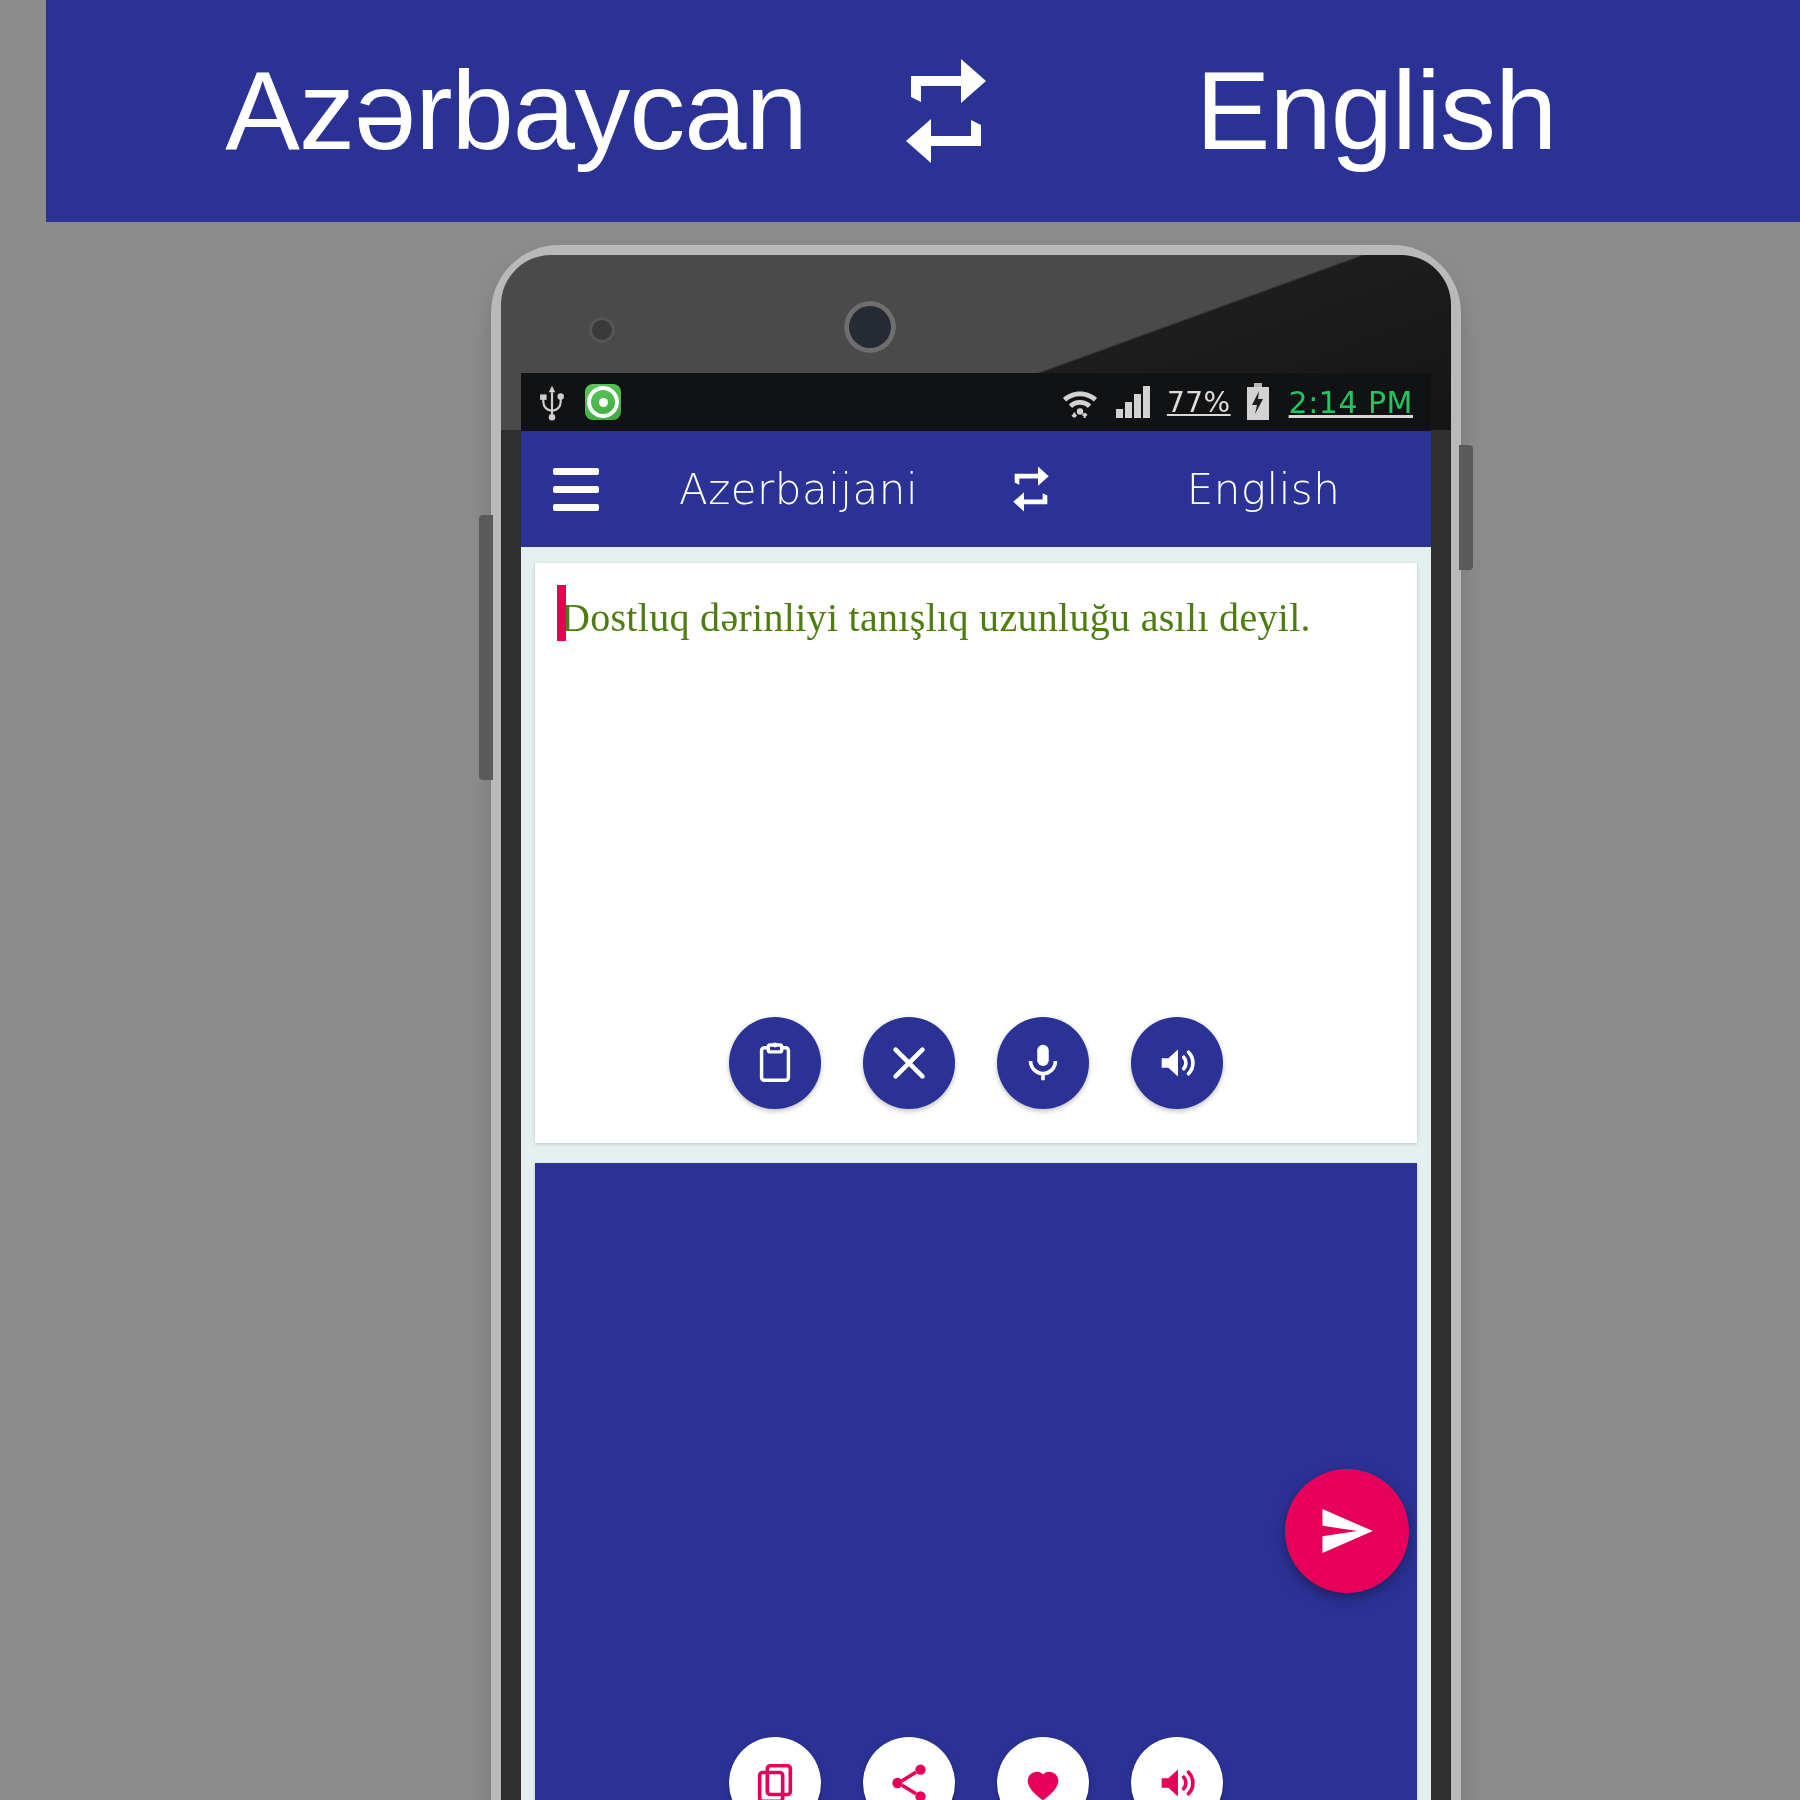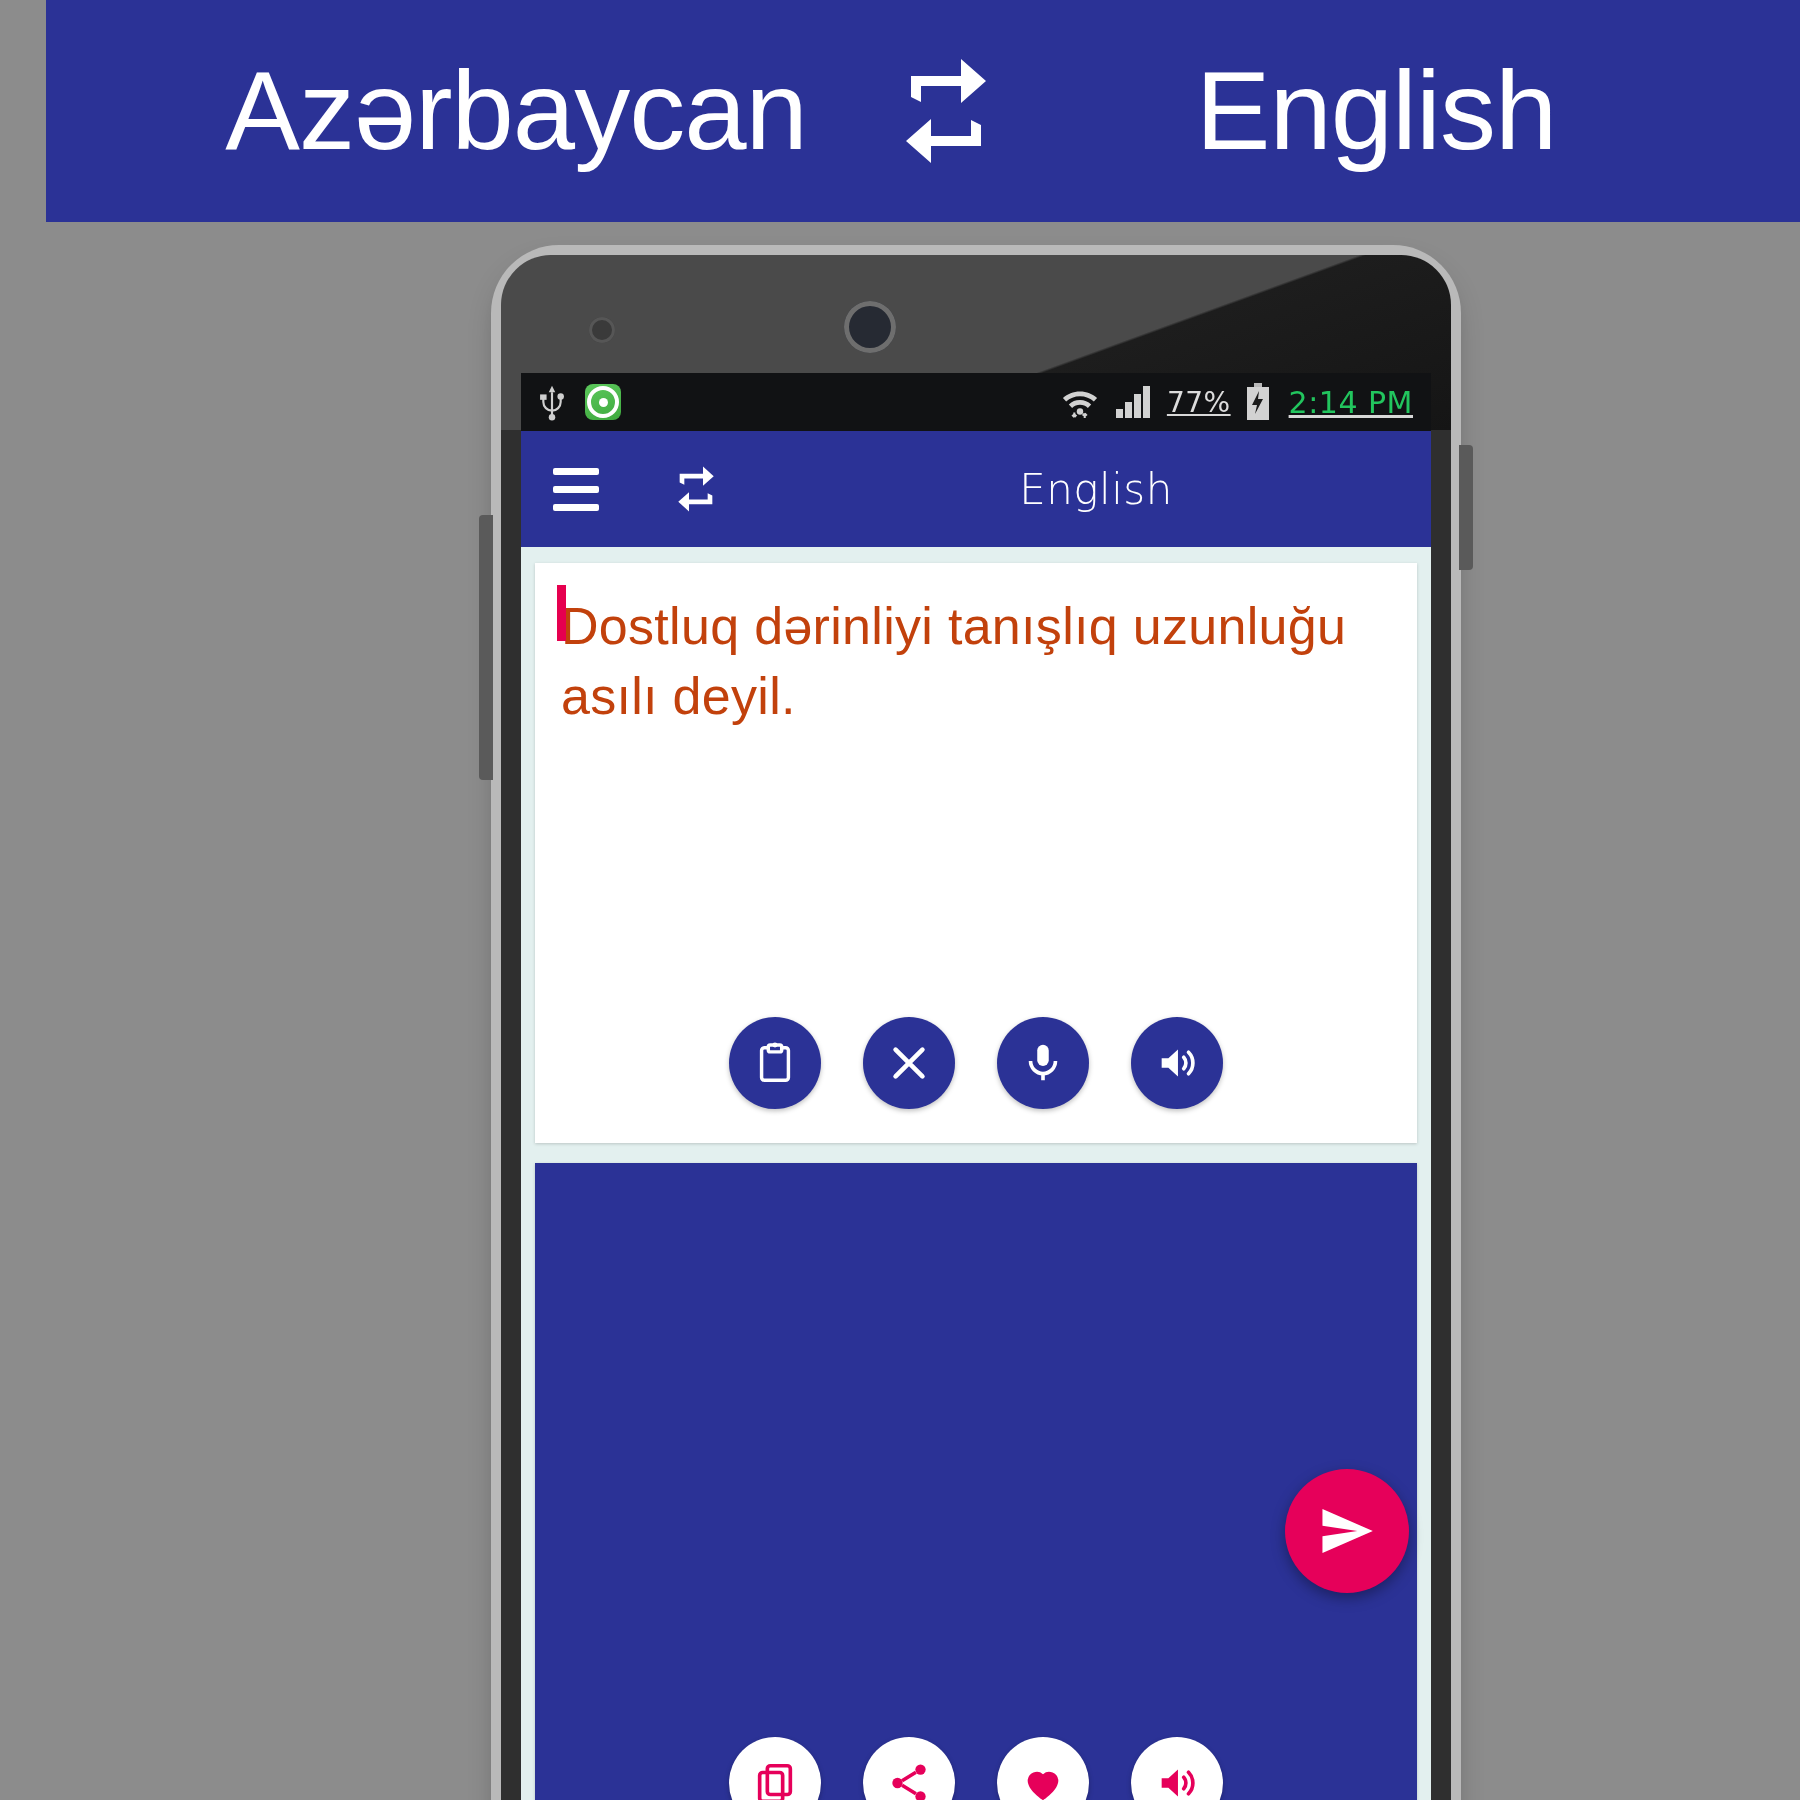--- a/index.html
+++ b/index.html
@@ -127,22 +127,22 @@
 
   .card-source {
     background: #ffffff; height: 580px; position: relative;
     box-shadow: 0 1px 3px rgba(0,0,0,.18);
   }
   .src-text-wrap { position: relative; padding: 28px 24px 0 26px; }
   .caret {
     position: absolute; left: 22px; top: 22px; width: 9px; height: 56px; background:#e6004f;
   }
   .src-text {
-    font-family: Liberation Sans, sans-serif;
-    font-size: 52px; line-height: 1.35; color: #c2410c; font-weight: 400;
+    font-family: Liberation Serif, serif;
+    font-size: 40px; line-height: 1.35; color: #4d7c0f; font-weight: 400;
     letter-spacing: .3px;
   }
   .btn-row {
     position: absolute; left: 0; right: 0; bottom: 34px;
     display: flex; justify-content: center; gap: 42px;
   }
   .fab-sm {
     width: 92px; height: 92px; border-radius: 50%;
     display: flex; align-items: center; justify-content: center;
     background: #2b3296; box-shadow: 0 2px 5px rgba(0,0,0,.25);
@@ -242,20 +242,21 @@
           <span class="clock">2:14 PM</span>
         </div>
       </div>
 
       <div class="toolbar">
         <div class="hamburger">
           <span></span>
             <span></span>
             <span></span>
         </div>
+        <div class="tb-lang">Azerbaijani</div>
         <div class="tb-swap">
           <svg viewBox="0 0 24 24" aria-hidden="true">
             <path fill="#ffffff" d="M5 5.5h10V2.4l4.6 4.1L15 10.6V7.5H7v2.7l-2-1V5.5z"></path>
             <path fill="#ffffff" d="M19 18.5H9v3.1l-4.6-4.1L9 13.4v3.1h8v-2.7l2 1v3.7z"></path>
           </svg>
         </div>
         <div class="tb-lang">English</div>
       </div>
 
       <div class="content">

